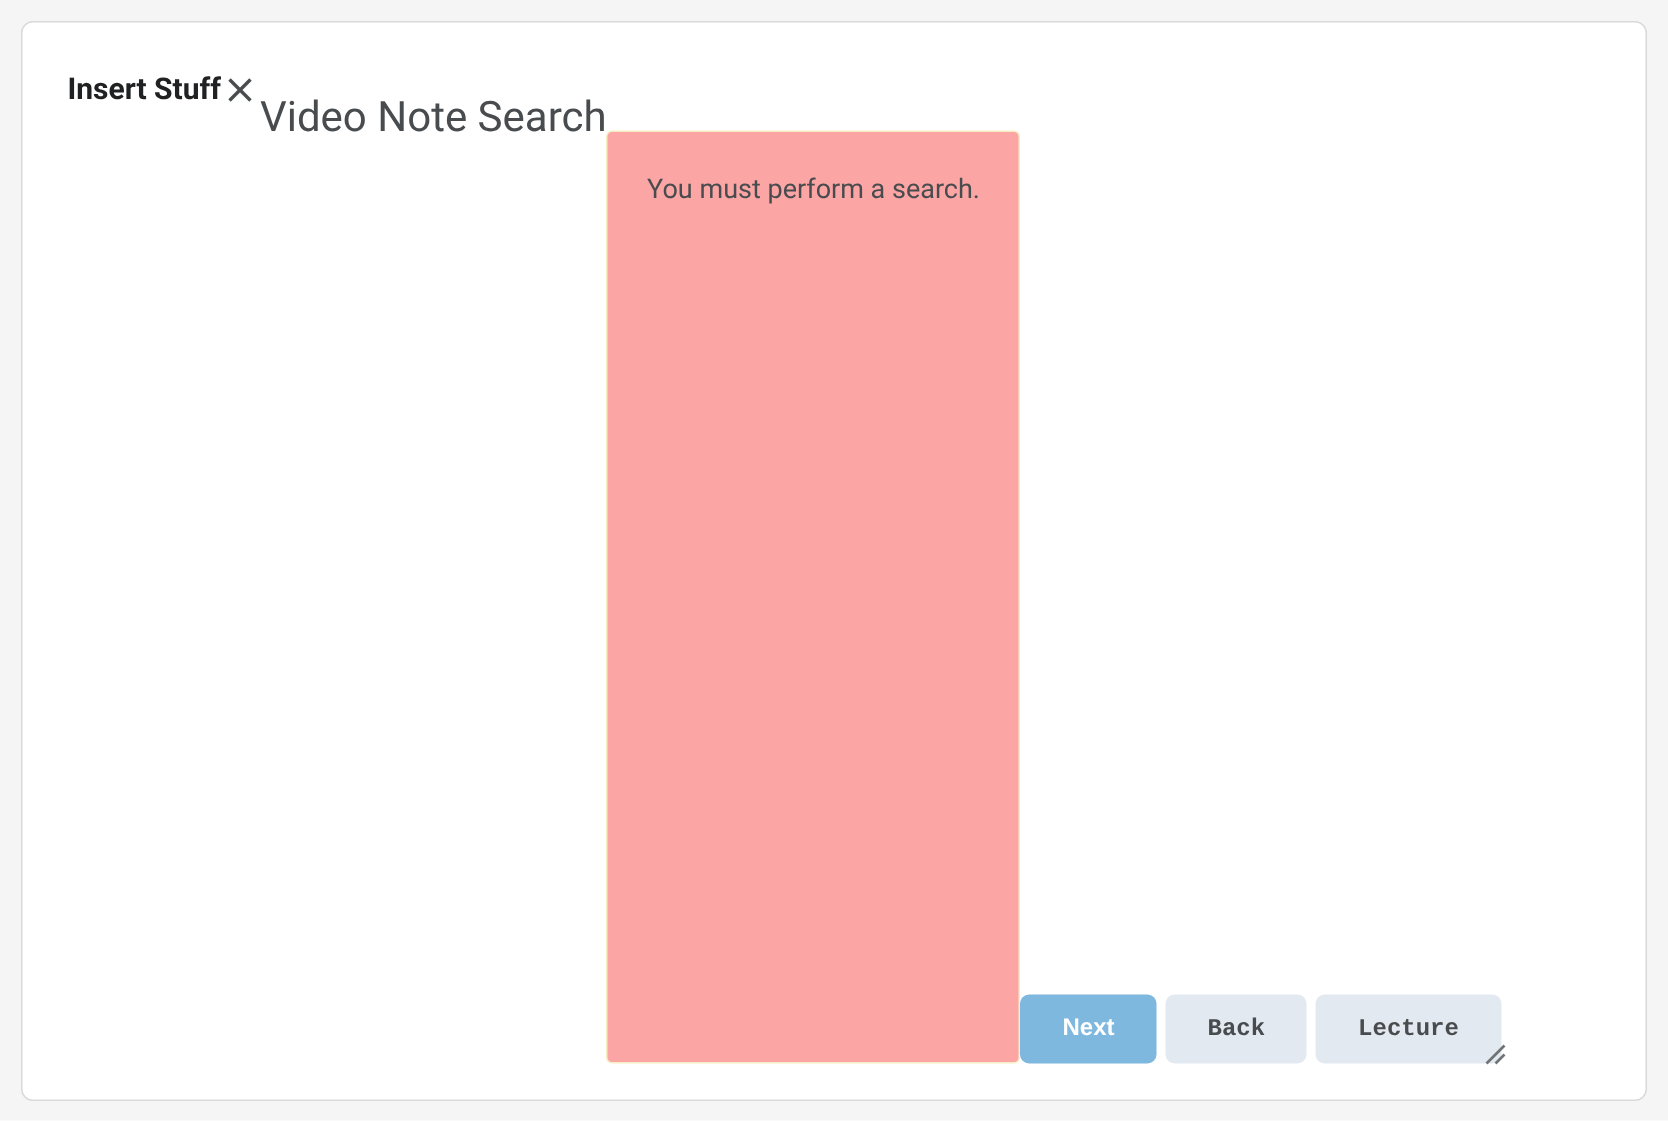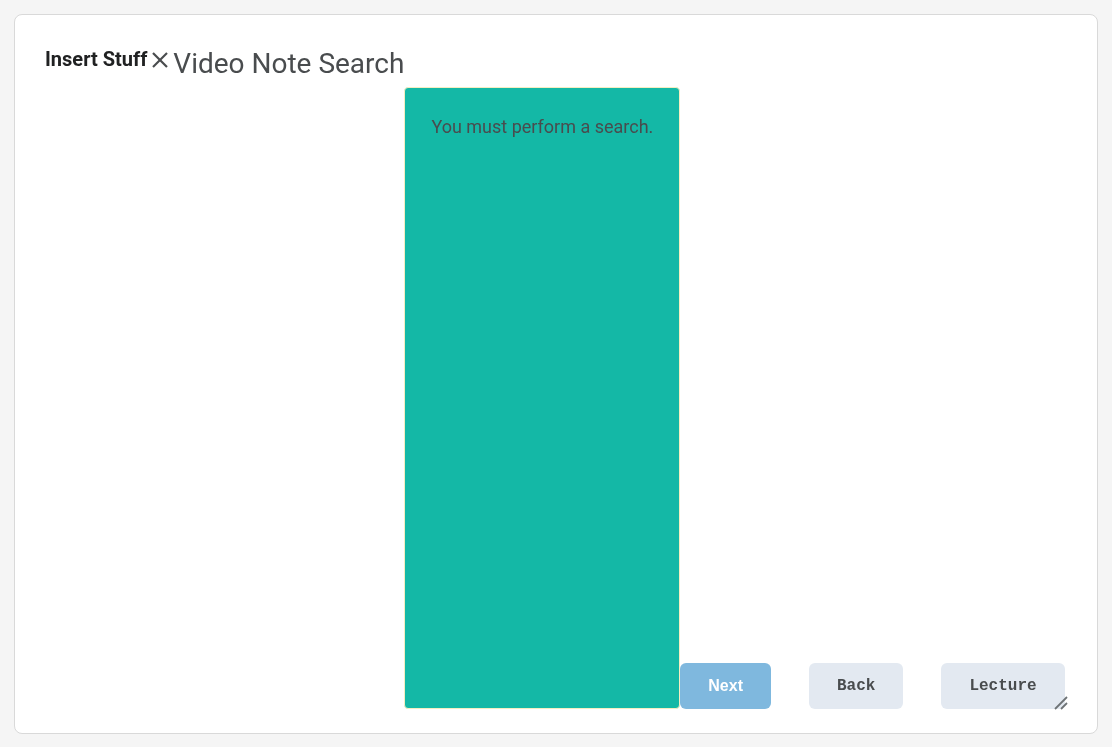--- a/index.html
+++ b/index.html
@@ -45,20 +45,21 @@
       padding: 4px;
       color: #494c4e;
       display: flex;
       align-items: center;
       justify-content: center;
     }
     .page-title {
       font-size: 28px;
       font-weight: 400;
       color: #494c4e;
+      margin-top: 14px;
     }
     .search-section {
       margin-top: 38px;
     }
     .field-label {
       font-size: 14px;
       font-weight: 700;
       color: #494c4e;
       display: block;
       margin-bottom: 10px;
@@ -92,32 +93,32 @@
     .search-options-link {
       display: inline-block;
       margin-top: 10px;
       font-size: 18px;
       color: #006fbf;
       text-decoration: none;
       cursor: pointer;
     }
     .alert-box {
       margin-top: 40px;
-      background: #14b8a6;
+      background: #fca5a5;
       border: 1px solid #f5eec2;
       border-radius: 4px;
       padding: 28px 26px;
       font-size: 18px;
       color: #494c4e;
     }
     .footer {
       margin-top: auto;
       display: flex;
       align-items: center;
-      gap: 38px;
+      gap: 6px;
       position: relative;
     }
     .btn {
       height: 46px;
       padding: 0 28px;
       border: none;
       border-radius: 6px;
       font-size: 16px;
       font-weight: 700;
       cursor: pointer;

